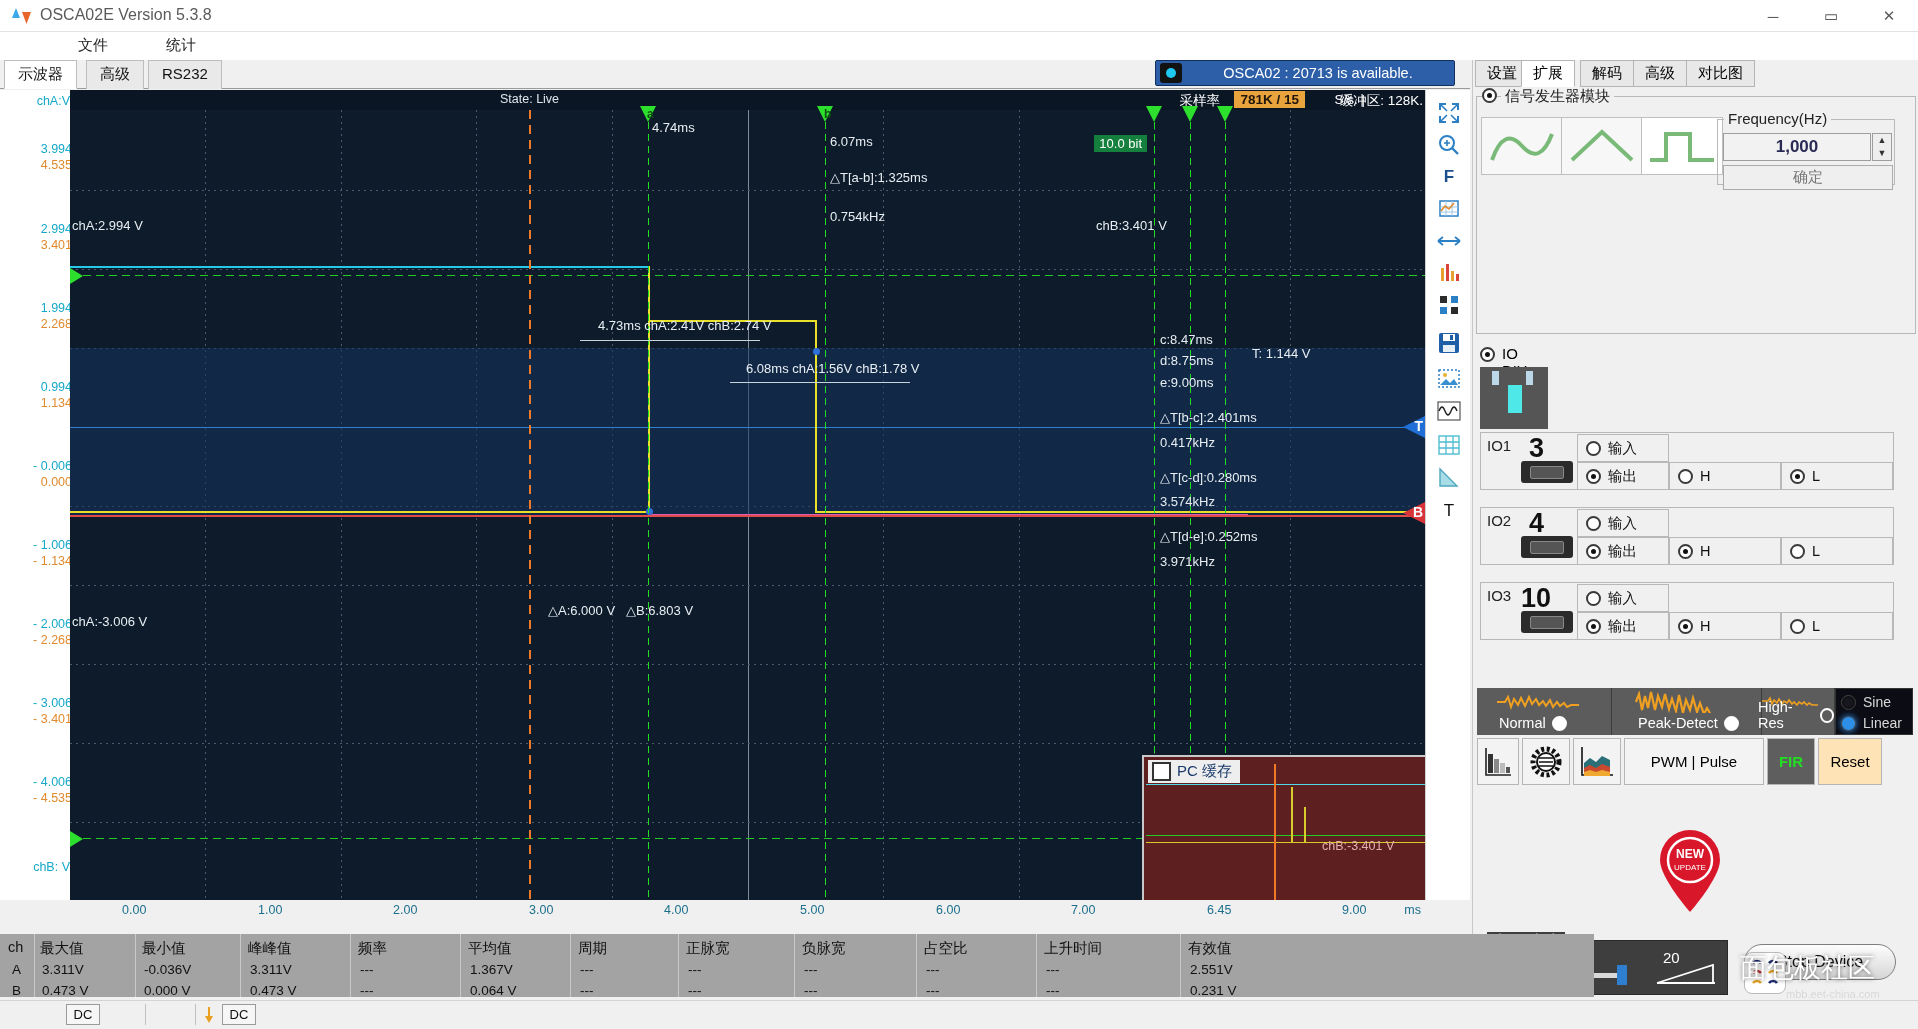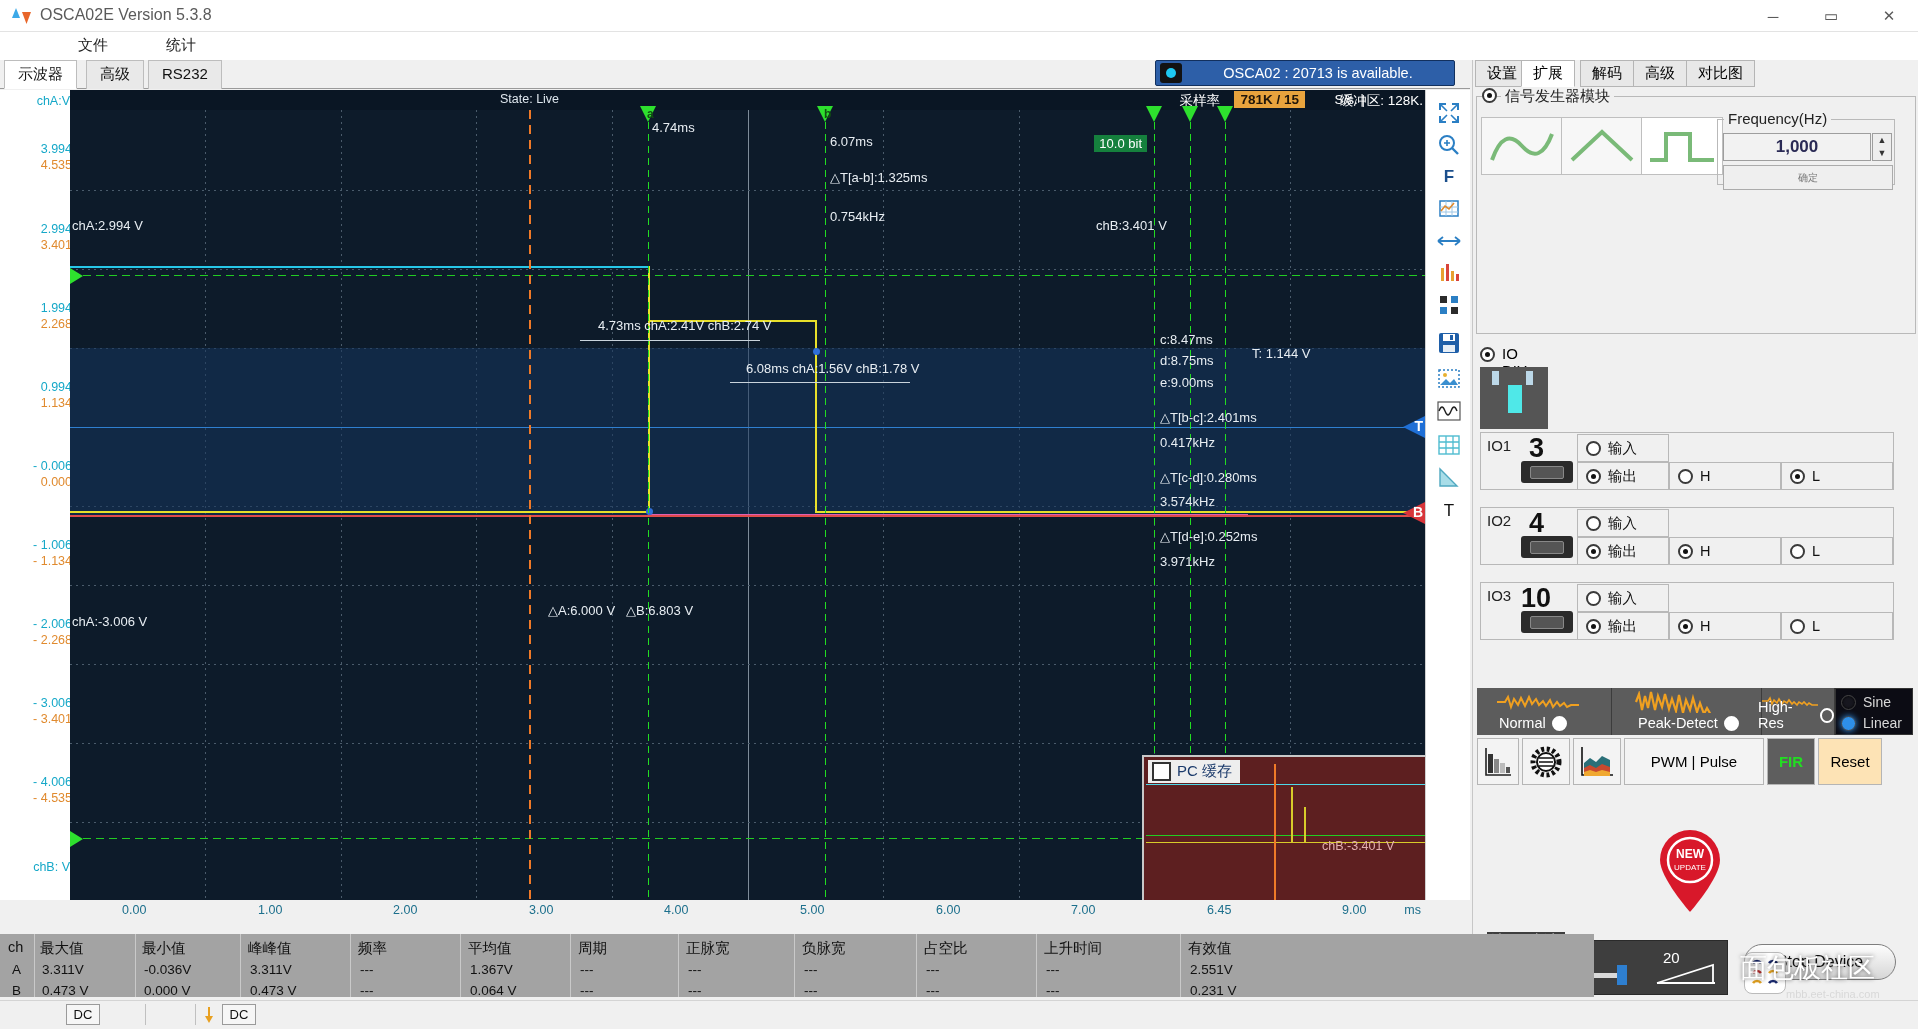--- a/index.html
+++ b/index.html
@@ -131,21 +131,21 @@
 
   .wavebtn{ position:absolute; width:82px; height:58px; background:#f7f7f7;
     border:1px solid #bfbfbf; }
   .wavebtn.sel{ background:#ffffff; }
 
   .freqbox{ position:absolute; border:1px solid #b9b9b9; }
   .fld{ position:absolute; background:#f2f2f2; border:1px solid #9e9e9e;
     display:flex; align-items:center; justify-content:center; font-size:17px; color:#111; }
   .fld.amber{ background:#eda53a; font-weight:bold; }
   .btn{ position:absolute; background:#efefef; border:1px solid #ababab;
-    display:flex; align-items:center; justify-content:center; font-size:10px; color:#777; }
+    display:flex; align-items:center; justify-content:center; font-size:15px; color:#777; }
 
   .darkpanel{ position:absolute; background:#474747; }
   .dlabel{ position:absolute; color:#ccc; font-size:15px; }
   .amberbtn{ position:absolute; background:#f4a127; border:1px solid #b9751a;
     display:flex; align-items:center; gap:7px; padding-left:7px; font-size:16px; color:#111; }
   .cb{ width:19px; height:19px; background:#fff; border:1px solid #777; }
 
   .iorow{ position:absolute; width:414px; height:58px; border:1px solid #b8b8b8; background:#f0f0f0; }
   .io-name{ position:absolute; left:6px; top:4px; font-size:15px; color:#222; }
   .io-num{ position:absolute; left:48px; top:0px; font-size:27px; font-weight:bold; color:#111; }

